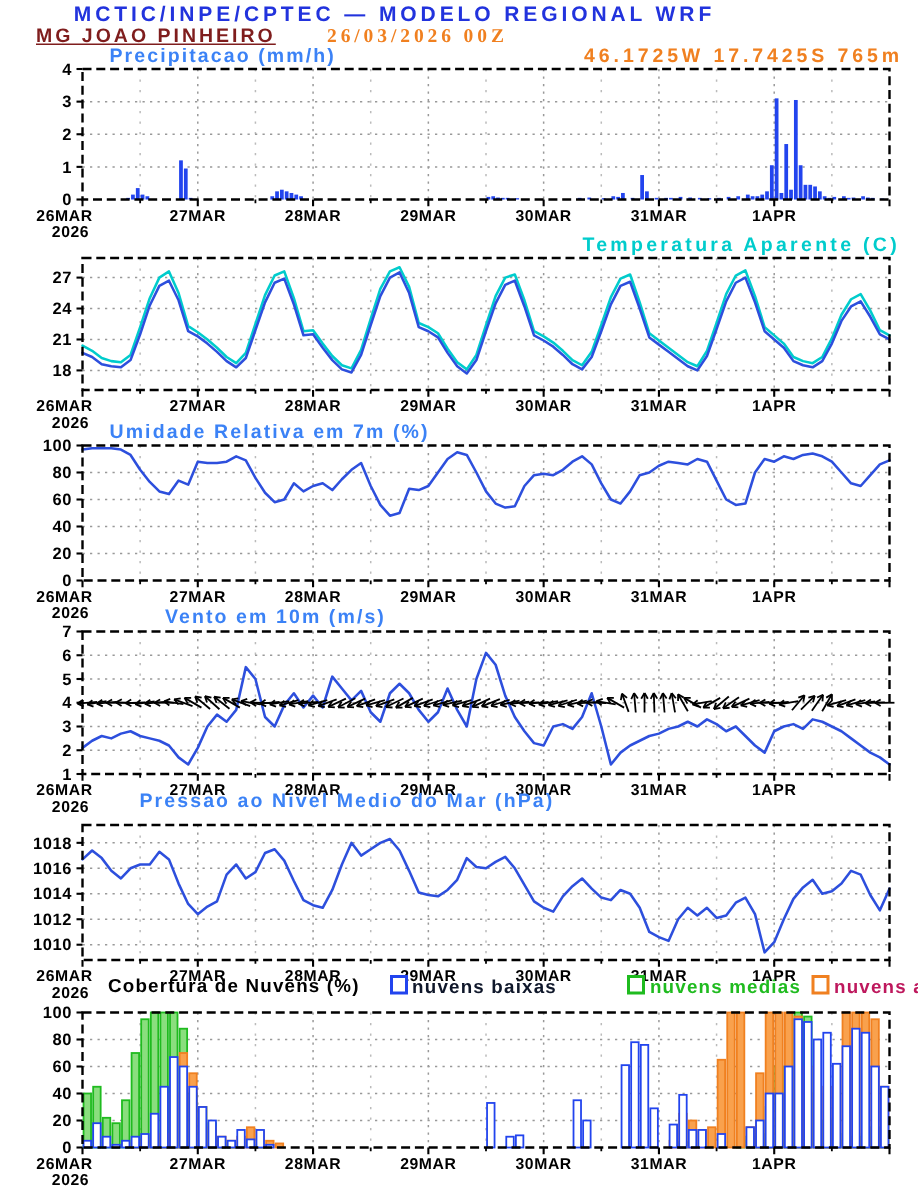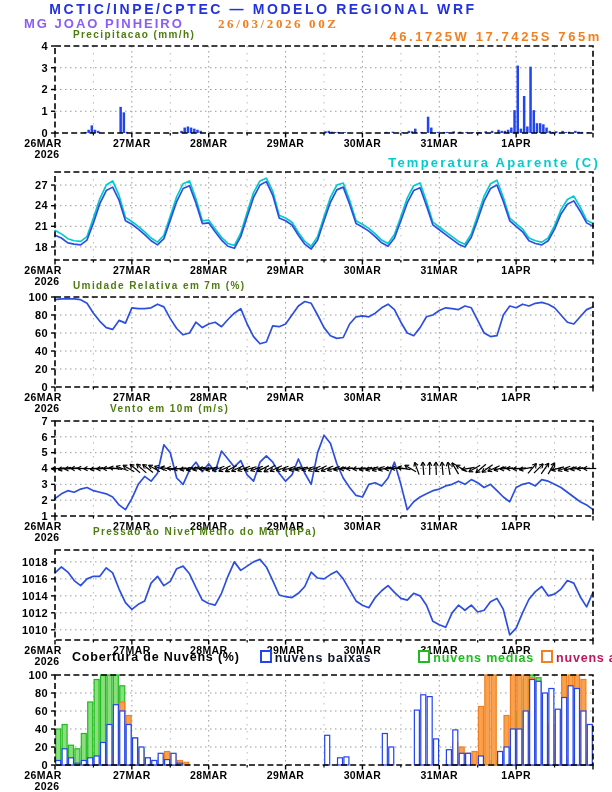--- a/index.html
+++ b/index.html
@@ -1,22 +1,22 @@
 <!DOCTYPE html>
 <html><head>
 <meta charset="utf-8">
 <style>
   html,body{margin:0;padding:0;background:#fff;}
   .page{position:relative;width:612px;height:792px;background:#ffffff;overflow:hidden;
         font-family:"Liberation Sans",sans-serif;font-weight:bold;}
   .ov{position:absolute;white-space:nowrap;line-height:1.05;}
   .hdr1{top:2px;left:0;width:526px;text-align:center;color:#2233dd;font-size:14px;letter-spacing:2.6px;}
-  .hdr-station{top:17px;left:24px;color:#8b5cf6;font-size:13px;letter-spacing:2px;}
+  .hdr-station{top:17px;left:24px;color:#7f1d1d;font-size:13px;letter-spacing:2px;text-decoration:underline;}
   .hdr-run{top:17px;left:218px;color:#f08020;font-size:13px;letter-spacing:2.6px;font-family:Liberation Serif, serif;}
-  .ptitle{color:#4d7c0f;font-size:10px;letter-spacing:1.4px;}
+  .ptitle{color:#3b82f6;font-size:13px;letter-spacing:1.4px;}
   .t1{top:30px;left:73px;}
   .coords{top:30px;right:10px;color:#f08020;font-size:13px;letter-spacing:2.6px;}
   .t2{top:156px;left:73px;}
   .t2r{top:156px;right:12px;color:#00cccc;font-size:13px;letter-spacing:2.2px;}
   .t3{top:281px;left:73px;}
   .t4{top:404px;left:73px;margin-left:37px;}
   .t5{top:527px;left:73px;padding-left:20px;}
   .legendrow{top:650px;left:72px;display:flex;align-items:center;gap:7px;font-size:12.5px;letter-spacing:0.8px;}
   .lgtitle{color:#000;margin-right:13px;}
   .sq{display:inline-block;width:8px;height:9px;background:#fff;border:2px solid;margin-right:3px;vertical-align:-1px;}

